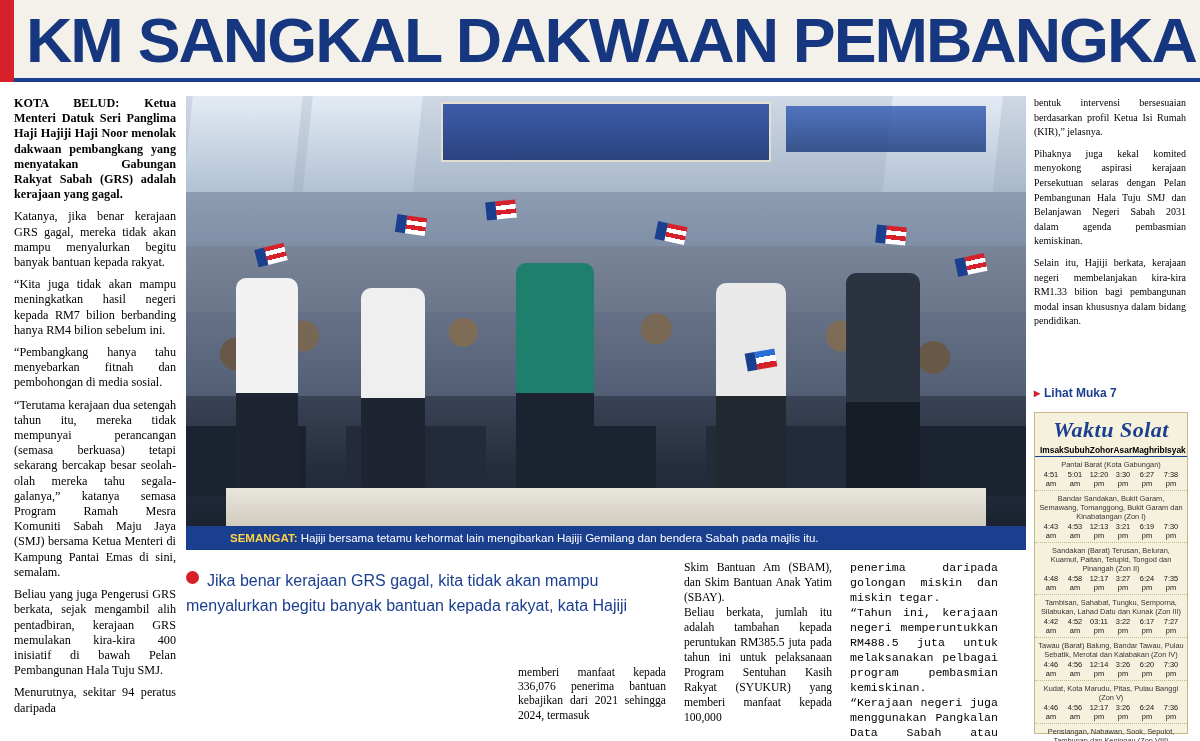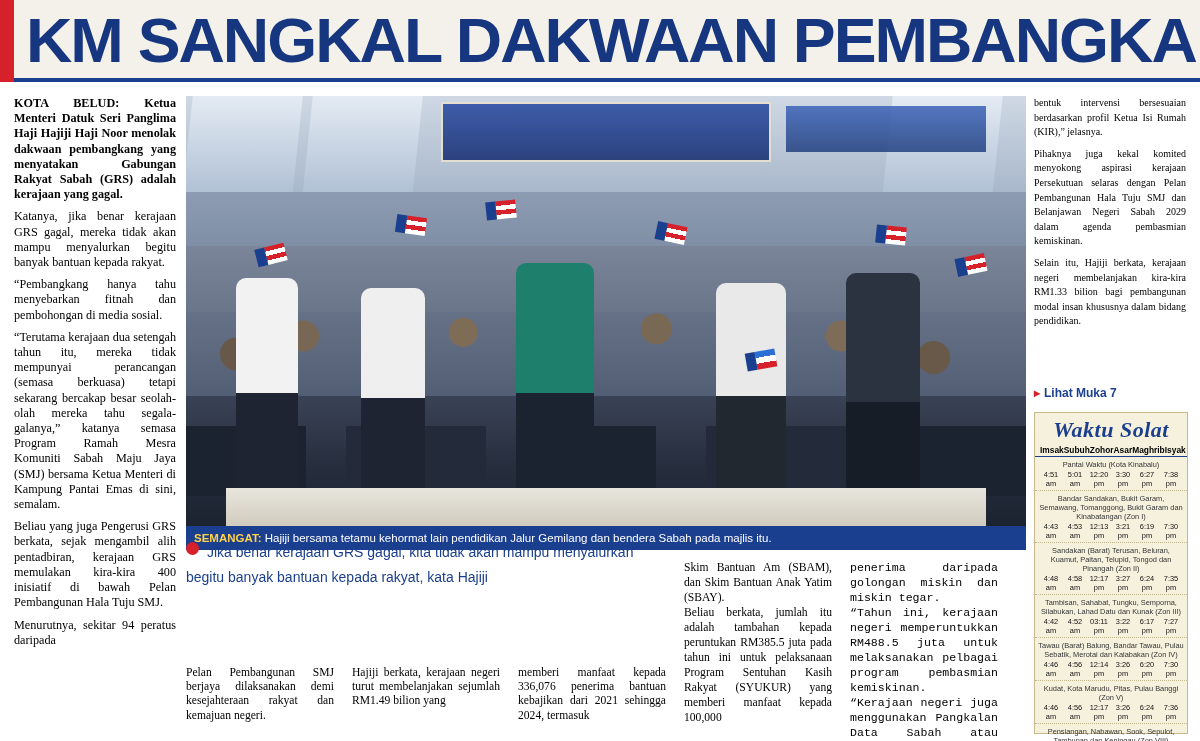--- a/index.html
+++ b/index.html
@@ -118,27 +118,27 @@
     border-left:10px solid #1b3f8f;
   }
 
   .caption-bar {
     position:absolute; left:186px; top:526px; width:840px; height:24px;
     background:#1b3f8f; color:#fff;
     font-family:"Liberation Sans", sans-serif;
     font-size:11.5px; line-height:24px; padding:0 8px;
     white-space:nowrap; overflow:hidden;
   }
-  .caption-bar .cap-key { color:#ffd24a; font-weight:bold; }
+  .caption-bar .cap-key { color:#ffd24a; font-weight:bold;margin-left:36px; }
 
   
   .pullquote {
-    position:absolute; left:186px; top:540px; width:480px; height:94px;
-    font-family:"Liberation Sans", sans-serif;
-    font-size:14px; line-height:25px; color:#1b3f8f; font-weight:500;
+    position:absolute; left:186px; top:568px; width:480px; height:94px;
+    font-family:"Liberation Sans", sans-serif;
+    font-size:16px; line-height:25px; color:#1b3f8f; font-weight:500;
   }
   .pullquote .bullet {
     display:inline-block; width:13px; height:13px; border-radius:50%;
     background:#d6202a; margin-right:8px; vertical-align:2px;
   }
 
   
   .bottom-cols { position:absolute; left:186px; top:666px; width:840px; height:75px; }
   .bcol { position:absolute; top:0; width:148px; font-size:11.6px; line-height:14.2px; text-align:justify; }
   .bcol p { margin:0; }
@@ -200,20 +200,21 @@
 <div class="page">
 
   <div class="masthead">
     <div class="red-bar"></div>
     <div class="headline">KM SANGKAL DAKWAAN PEMBANGKANG</div>
   </div>
 
   <div class="col-left">
     <p><span class="dateline">KOTA BELUD:</span><span class="lede"> Ketua Menteri Datuk Seri Panglima Haji Hajiji Haji Noor menolak dakwaan pembangkang yang menyatakan Gabungan Rakyat Sabah (GRS) adalah kerajaan yang gagal.</span></p>
     <p>Katanya, jika benar kerajaan GRS gagal, mereka tidak akan mampu menyalurkan begitu banyak bantuan kepada rakyat.</p>
+    <p>“Kita juga tidak akan mampu meningkatkan hasil negeri kepada RM7 bilion berbanding hanya RM4 bilion sebelum ini.</p>
     <p>“Pembangkang hanya tahu menyebarkan fitnah dan pembohongan di media sosial.</p>
     <p>“Terutama kerajaan dua setengah tahun itu, mereka tidak mempunyai perancangan (semasa berkuasa) tetapi sekarang bercakap besar seolah-olah mereka tahu segala-galanya,” katanya semasa Program Ramah Mesra Komuniti Sabah Maju Jaya (SMJ) bersama Ketua Menteri di Kampung Pantai Emas di sini, semalam.</p>
     <p>Beliau yang juga Pengerusi GRS berkata, sejak mengambil alih pentadbiran, kerajaan GRS memulakan kira-kira 400 inisiatif di bawah Pelan Pembangunan Hala Tuju SMJ.</p>
     <p>Menurutnya, sekitar 94 peratus daripada</p>
   </div>
 
   <div class="photo-wrap">
     <div class="photo">
       <div class="ph-ceiling"></div>
       <div class="ph-drape" style="left:0;"></div>
@@ -237,72 +238,66 @@
       <div class="flag" style="left:210px; top:120px; transform:rotate(8deg);"></div>
       <div class="flag" style="left:300px; top:105px; transform:rotate(-6deg);"></div>
       <div class="flag" style="left:470px; top:128px; transform:rotate(12deg);"></div>
       <div class="flag sabah" style="left:560px; top:255px; transform:rotate(-10deg);"></div>
       <div class="flag" style="left:690px; top:130px; transform:rotate(6deg);"></div>
       <div class="flag" style="left:770px; top:160px; transform:rotate(-12deg);"></div>
     </div>
   </div>
 
   <div class="caption-bar">
-    <span class="cap-key">SEMANGAT:</span><span> Hajiji bersama tetamu kehormat lain pendidikan Jalur Gemilang dan bendera Sabah pada majlis itu.</span>
+    <span class="cap-key">SEMANGAT:</span><span> Hajiji bersama tetamu kehormat lain mengibarkan Hajiji Gemilang dan bendera Sabah pada majlis itu.</span>
   </div>
 
   <div class="pullquote">
     <span class="bullet"></span><span>Jika benar kerajaan GRS gagal, kita tidak akan mampu menyalurkan begitu banyak bantuan kepada rakyat, kata Hajiji</span>
   </div>
 
   <div class="midcol midcol4">
     <p style="white-space:pre-line">Skim Bantuan Am (SBAM), dan Skim Bantuan Anak Yatim (SBAY).
 Beliau berkata, jumlah itu adalah tambahan kepada peruntukan RM385.5 juta pada tahun ini untuk pelaksanaan Program Sentuhan Kasih Rakyat (SYUKUR) yang memberi manfaat kepada 100,000</p>
   </div>
   <div class="midcol midcol5">
     <p style="white-space:pre-line">penerima daripada golongan miskin dan miskin tegar.
 “Tahun ini, kerajaan negeri memperuntukkan RM488.5 juta untuk melaksanakan pelbagai program pembasmian kemiskinan.
 “Kerajaan negeri juga menggunakan Pangkalan Data Sabah atau PADANs untuk mengenal pasti</p>
   </div>
 
   <div class="bottom-cols">
-    <div class="bcol bcol1">
-      <p>Pelan Pembangunan SMJ berjaya dilaksanakan demi kesejahteraan rakyat dan kemajuan negeri.</p>
-    </div>
-    <div class="bcol bcol2">
-      <p>Hajiji berkata, kerajaan negeri turut membelanjakan sejumlah RM1.49 bilion yang</p>
-    </div>
     <div class="bcol bcol3">
       <p>memberi manfaat kepada 336,076 penerima bantuan kebajikan dari 2021 sehingga 2024, termasuk</p>
     </div>
   </div>
 
   <div class="col-right">
     <p>bentuk intervensi bersesuaian berdasarkan profil Ketua Isi Rumah (KIR),” jelasnya.</p>
-    <p>Pihaknya juga kekal komited menyokong aspirasi kerajaan Persekutuan selaras dengan Pelan Pembangunan Hala Tuju SMJ dan Belanjawan Negeri Sabah 2029 dalam agenda pembasmian kemiskinan.</p>
+    <p>Pihaknya juga kekal komited menyokong aspirasi kerajaan Persekutuan selaras dengan Pelan Pembangunan Hala Tuju SMJ dan Belanjawan Negeri Sabah 2031 dalam agenda pembasmian kemiskinan.</p>
     <p>Selain itu, Hajiji berkata, kerajaan negeri membelanjakan kira-kira RM1.33 bilion bagi pembangunan modal insan khususnya dalam bidang pendidikan.</p>
   </div>
 
   <div class="jump-line">
     <span class="tri">▸</span><span>Lihat Muka 7</span>
   </div>
 
   <div class="solat">
     <div class="solat-title">Waktu Solat</div>
     <div class="solat-head">
       <span>Imsak</span>
       <span>Subuh</span>
       <span>Zohor</span>
       <span>Asar</span>
       <span>Maghrib</span>
       <span>Isyak</span>
     </div>
 
     <div class="zone">
-      <div class="zone-name">Pantai Waktu (Kota Kinabalu)</div>
+      <div class="zone-name">Pantai Barat (Kota Gabungan)</div>
       <div class="zone-times">
         <span>4:51 am</span>
         <span>5:01 am</span>
         <span>12:20 pm</span>
         <span>3:30 pm</span>
         <span>6:27 pm</span>
         <span>7:38 pm</span>
       </div>
     </div>
 

